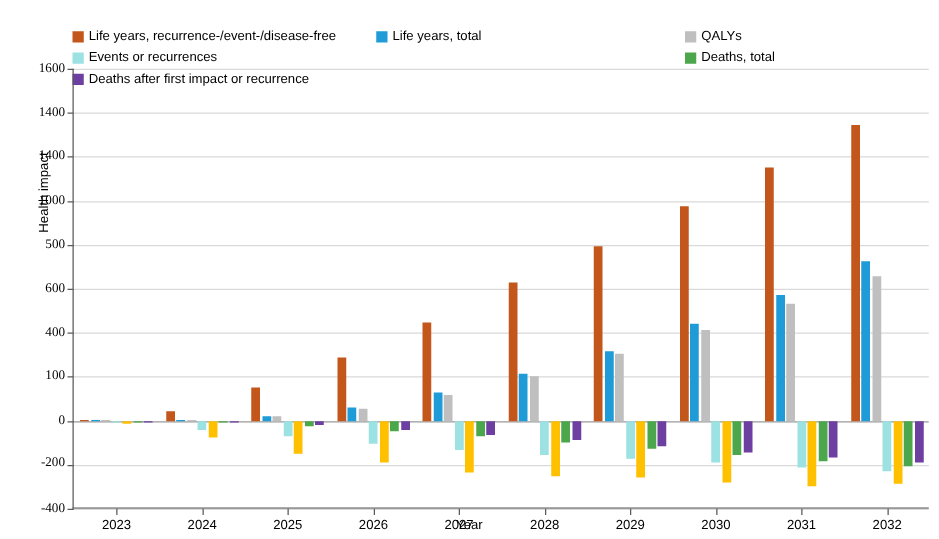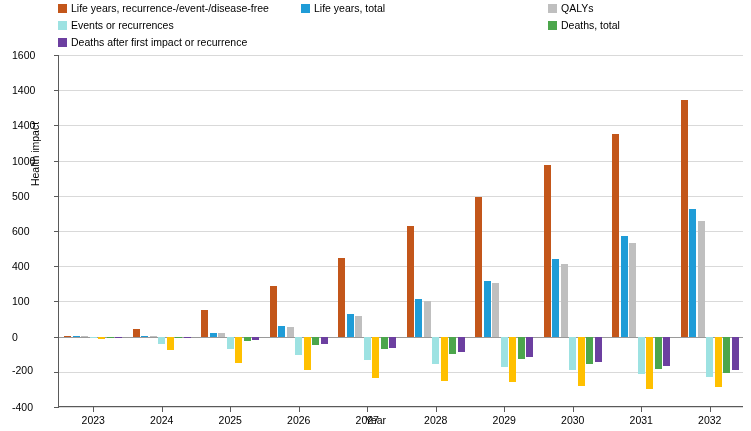--- a/index.html
+++ b/index.html
@@ -30,20 +30,21 @@
   .legend-row {
     display: flex;
     align-items: center;
     height: 16px;
     margin-bottom: 1px;
   }
   .legend-item {
     display: flex;
     align-items: center;
     white-space: nowrap;
+    margin-top: 21px;
   }
   .legend-swatch {
     width: 9px;
     height: 9px;
     margin-right: 4px;
     flex: none;
   }
   .legend-label {
     font-size: 10.5px;
     color: #000;
@@ -72,24 +73,25 @@
     position: absolute;
     left: 0;
     right: 0;
     height: 1px;
     background: #9a9a9a;
   }
   .ytick-label {
     position: absolute;
     right: 62px;
     width: 40px;
-    text-align: left;
+    text-align: right;
     font-size: 10.5px;
     color: #000;
     transform: translateY(-50%);
+    font-family: Liberation Serif, serif;
   }
   .ytick-mark {
     position: absolute;
     left: 53px;
     width: 5px;
     height: 1px;
     background: #5a5a5a;
   }
 
   

